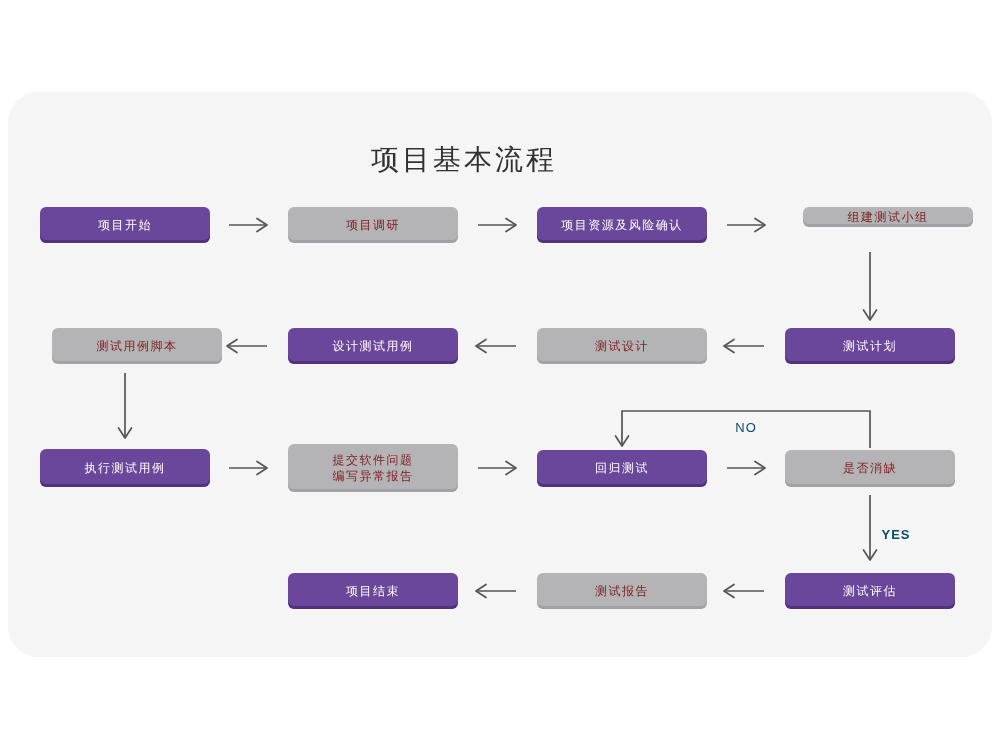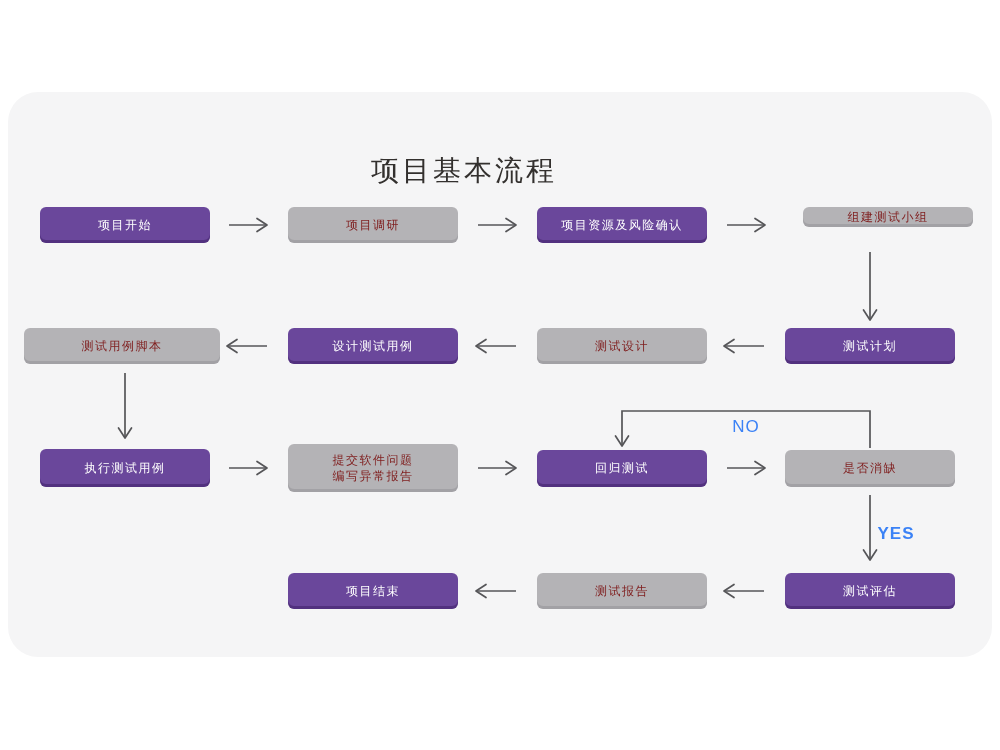--- a/index.html
+++ b/index.html
@@ -2,31 +2,31 @@
 <html><head>
 <meta charset="utf-8">
 <style>
   * { margin:0; padding:0; box-sizing:border-box; }
   html,body { width:1000px; height:750px; background:#ffffff; overflow:hidden;
     font-family:"Liberation Sans","DejaVu Sans",sans-serif; }
   .stage { position:relative; width:1000px; height:750px; background:#ffffff; }
   .panel { position:absolute; left:8px; top:92px; width:984px; height:565px;
     background:#f5f5f6; border-radius:30px; }
   .title { position:absolute; left:0; top:141px; width:928px; text-align:center;
-    font-size:28px; font-weight:500; letter-spacing:3px; color:#33302e;margin-top:11px; }
+    font-size:28px; font-weight:500; letter-spacing:3px; color:#33302e; }
   #edge-svg { position:absolute; left:0; top:0; width:1000px; height:750px; }
   .node { position:absolute; display:flex; align-items:center; justify-content:center;
     text-align:center; border-radius:6px; font-size:12px; letter-spacing:1.5px;
     line-height:1.35; white-space:pre-line; }
   .node.purple { background:#6a479b; color:#ffffff;
     box-shadow: inset 0 -3px 0 rgba(38,8,74,0.35); }
   .node.gray { background:#b4b3b6; color:#7f1d1d;
     box-shadow: inset 0 -3px 0 rgba(60,60,65,0.14); }
   .edge-label { position:absolute; transform:translate(-50%,-50%);
-    font-size:17px; font-weight:400; letter-spacing:1px; color:#3b82f6; }
+    font-size:13px; font-weight:400; letter-spacing:1px; color:#0c4a6e; }
 </style>
 </head>
 <body>
 
 <div class="stage">
   <div class="panel"></div>
   <h1 class="title">项目基本流程</h1>
   <svg id="edge-svg" xmlns="http://www.w3.org/2000/svg">
       <g fill="none" stroke="#555558" stroke-width="1.7">
         <polyline points="229,225 267,225"></polyline>
@@ -90,21 +90,21 @@
       </g>
     </svg>
   <div id="nodes">
       <div class="node purple" style="left: 40px; top: 207px; width: 170px; height: 36px;"><span>项目开始</span></div>
       <div class="node gray" style="left: 288px; top: 207px; width: 170px; height: 36px;"><span>项目调研</span></div>
       <div class="node purple" style="left: 537px; top: 207px; width: 170px; height: 36px;"><span>项目资源及风险确认</span></div>
       <div class="node gray" style="left: 803px; top: 207px; width: 170px; height: 20px;"><span>组建测试小组</span></div>
       <div class="node purple" style="left: 785px; top: 328px; width: 170px; height: 36px;"><span>测试计划</span></div>
       <div class="node gray" style="left: 537px; top: 328px; width: 170px; height: 36px;"><span>测试设计</span></div>
       <div class="node purple" style="left: 288px; top: 328px; width: 170px; height: 36px;"><span>设计测试用例</span></div>
-      <div class="node gray" style="left: 24px; top: 328px; width: 196px; height: 36px;"><span>测试用例脚本</span></div>
+      <div class="node gray" style="left: 52px; top: 328px; width: 170px; height: 36px;"><span>测试用例脚本</span></div>
       <div class="node purple" style="left: 40px; top: 449px; width: 170px; height: 38px;"><span>执行测试用例</span></div>
       <div class="node gray" style="left: 288px; top: 444px; width: 170px; height: 48px;"><span>提交软件问题
 编写异常报告</span></div>
       <div class="node purple" style="left: 537px; top: 450px; width: 170px; height: 37px;"><span>回归测试</span></div>
       <div class="node gray" style="left: 785px; top: 450px; width: 170px; height: 37px;"><span>是否消缺</span></div>
       <div class="node purple" style="left: 785px; top: 573px; width: 170px; height: 36px;"><span>测试评估</span></div>
       <div class="node gray" style="left: 537px; top: 573px; width: 170px; height: 36px;"><span>测试报告</span></div>
       <div class="node purple" style="left: 288px; top: 573px; width: 170px; height: 36px;"><span>项目结束</span></div>
     </div>
   <div id="edge-labels">

